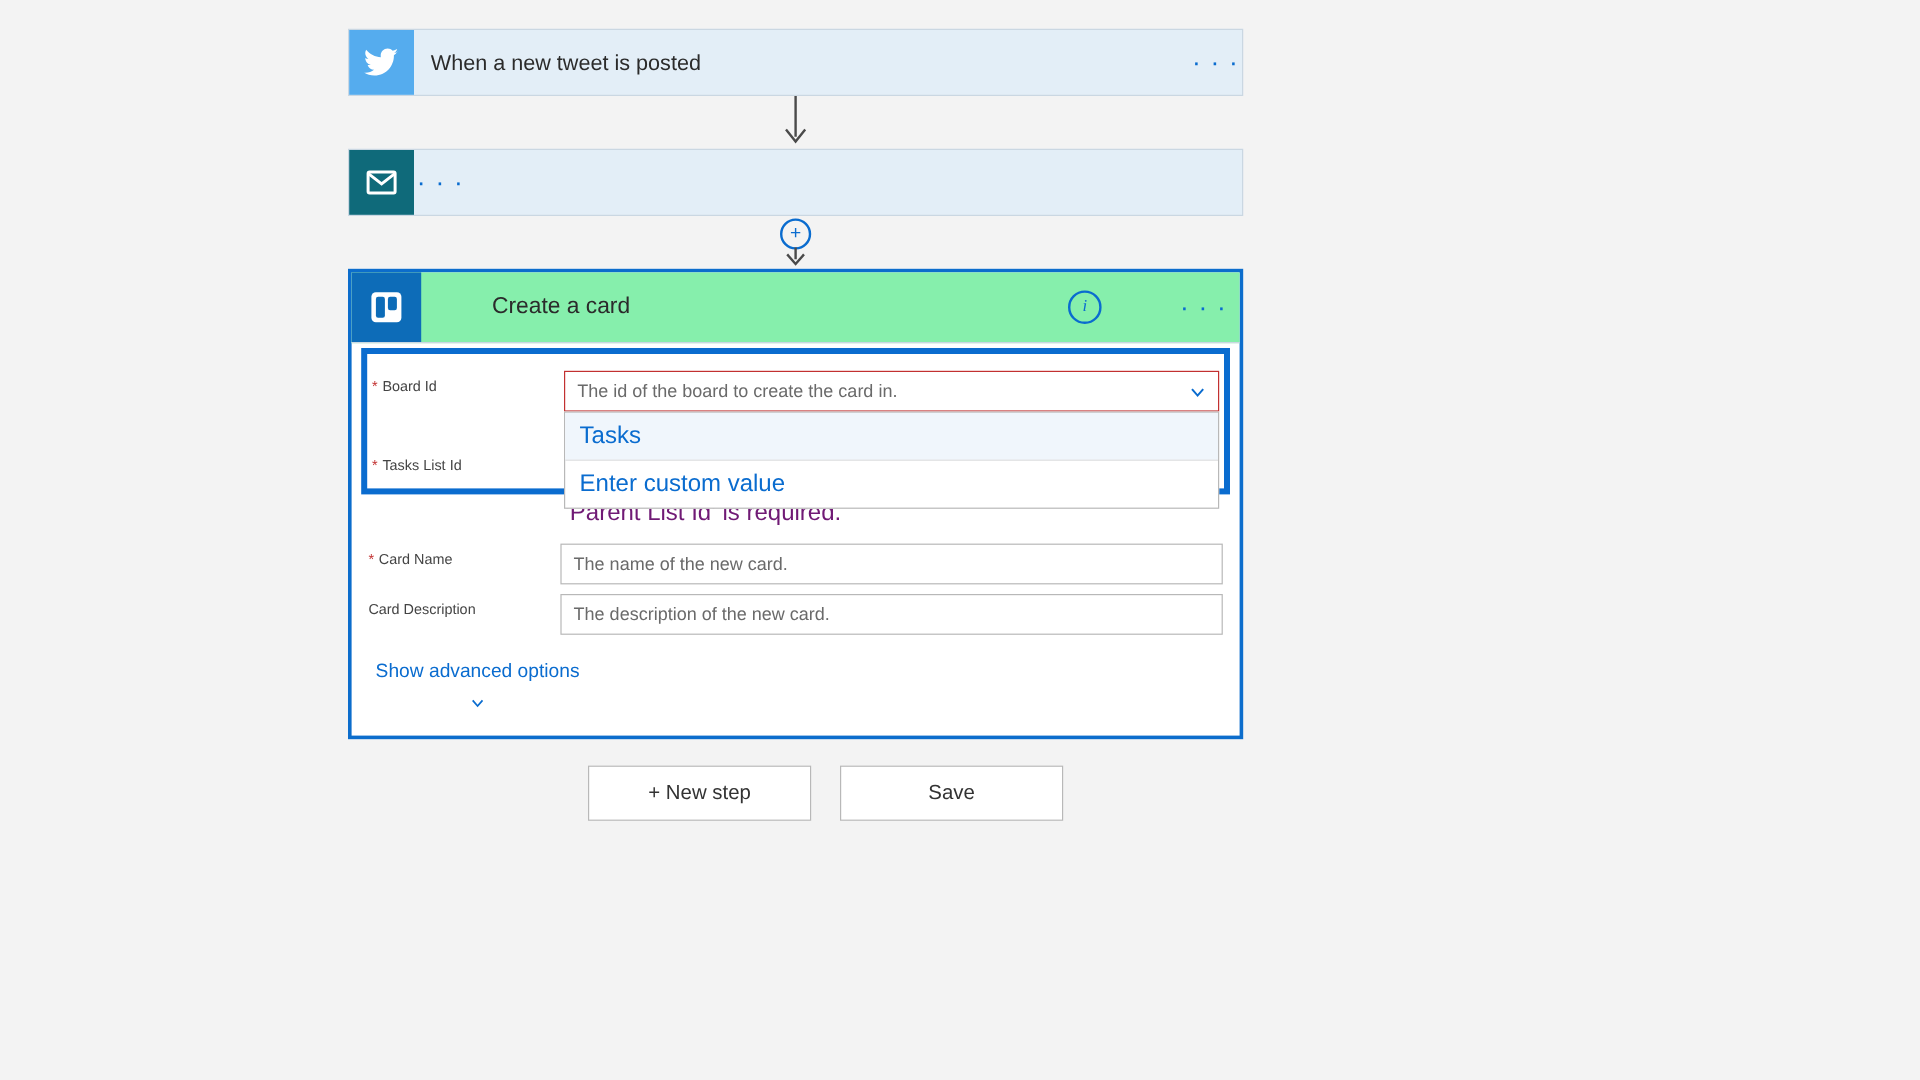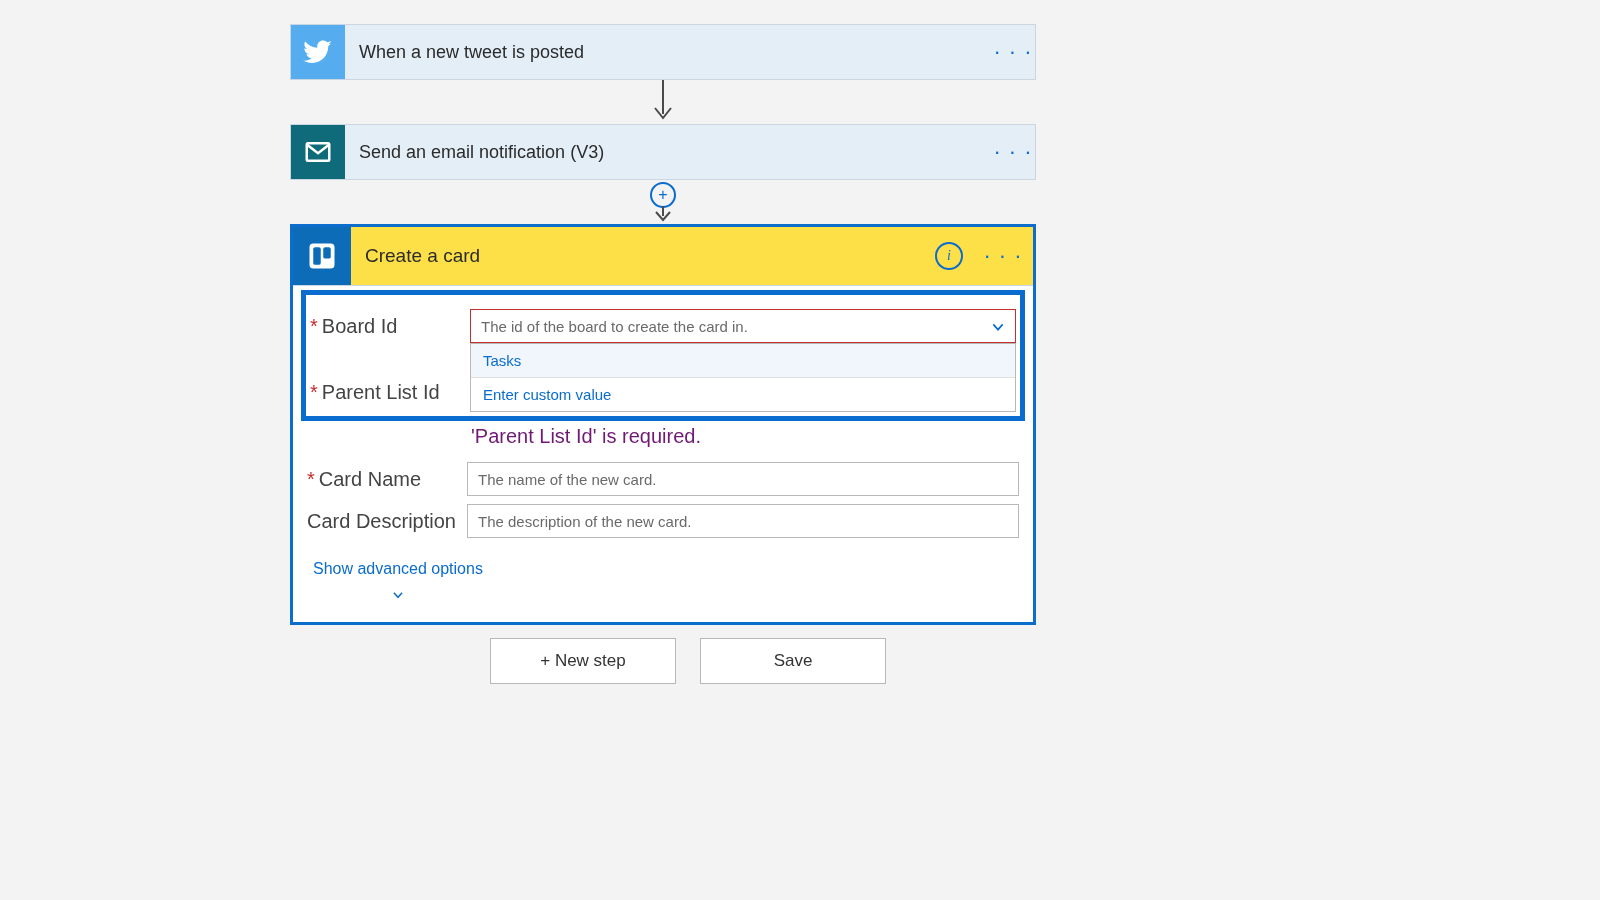--- a/index.html
+++ b/index.html
@@ -90,22 +90,23 @@
 
   
   .big-card {
     border: 3px solid #0c6dcc;
     background: #fff;
   }
   .big-header {
     display: flex;
     align-items: center;
     height: 58px;
-    background: #fde047;
+    background: #86efac;
     border-bottom: 1px solid #cad7e2;
+    gap: 45px;
   }
   .big-icon {
     width: 58px;
     height: 58px;
     background: #0d6cb8;
     display: flex;
     align-items: center;
     justify-content: center;
     flex: none;
   }
@@ -141,21 +142,21 @@
     position: relative;
   }
   .field-row {
     display: flex;
     align-items: flex-start;
     margin: 8px 0;
   }
   .field-label {
     width: 160px;
     flex: none;
-    font-size: 20px;
+    font-size: 12px;
     color: #444;
     padding-top: 6px;
   }
   .req-star {
     color: #c23030;
     margin-right: 4px;
   }
   .field-input-wrap {
     flex: 1;
     position: relative;
@@ -186,21 +187,21 @@
     position: absolute;
     left: 0;
     right: 0;
     top: 34px;
     background: #fff;
     border: 1px solid #b8b8b8;
     z-index: 10;
   }
   .dropdown-item {
     padding: 8px 12px;
-    font-size: 15px;
+    font-size: 20px;
     color: #0a6ccf;
     cursor: pointer;
     border-bottom: 1px solid #e0e0e0;
   }
   .dropdown-item:last-child { border-bottom: none; }
   .dropdown-item.hovered { background: #f0f6fc; }
 
   .error-text {
     color: #701a75;
     font-size: 20px;
@@ -274,21 +275,20 @@
         </svg>
     </div>
 
     <div class="step-card">
       <div class="step-icon" style="background:#0f6a7a">
         <svg width="30" height="30" viewBox="0 0 24 24" fill="none" stroke="#fff" stroke-width="2">
           <rect x="3" y="5" width="18" height="14" rx="1"></rect>
           <polyline points="3,6 12,13 21,6"></polyline>
         </svg>
       </div>
-      <div class="step-title">Send an email notification (V3)</div>
       <div class="step-ellipsis">· · ·</div>
     </div>
 
     <div class="connector-plus">
       <div class="plus-circle">+</div>
       <svg width="24" height="18" style="margin-top:-2px">
           <line x1="12" y1="0" x2="12" y2="10" stroke="#4a4a4a" stroke-width="2"></line>
           <polyline points="5,6 12,14 19,6" fill="none" stroke="#4a4a4a" stroke-width="2"></polyline>
         </svg>
     </div>
@@ -327,21 +327,21 @@
                 <div class="dropdown-item hovered">Tasks</div>
                 <div class="dropdown-item">Enter custom value</div>
               </div>
             </div>
           </div>
 
           <div style="height:44px"></div>
 
           <div class="field-row" style="margin-top:-20px">
             <div class="field-label">
-              <span class="req-star">*</span><span>Parent List Id</span>
+              <span class="req-star">*</span><span>Tasks List Id</span>
             </div>
             <div class="field-input-wrap">
               
             </div>
           </div>
         </div>
 
         <div class="error-text">'Parent List Id' is required.</div>
 
         <div class="field-row" style="margin-top:14px">

